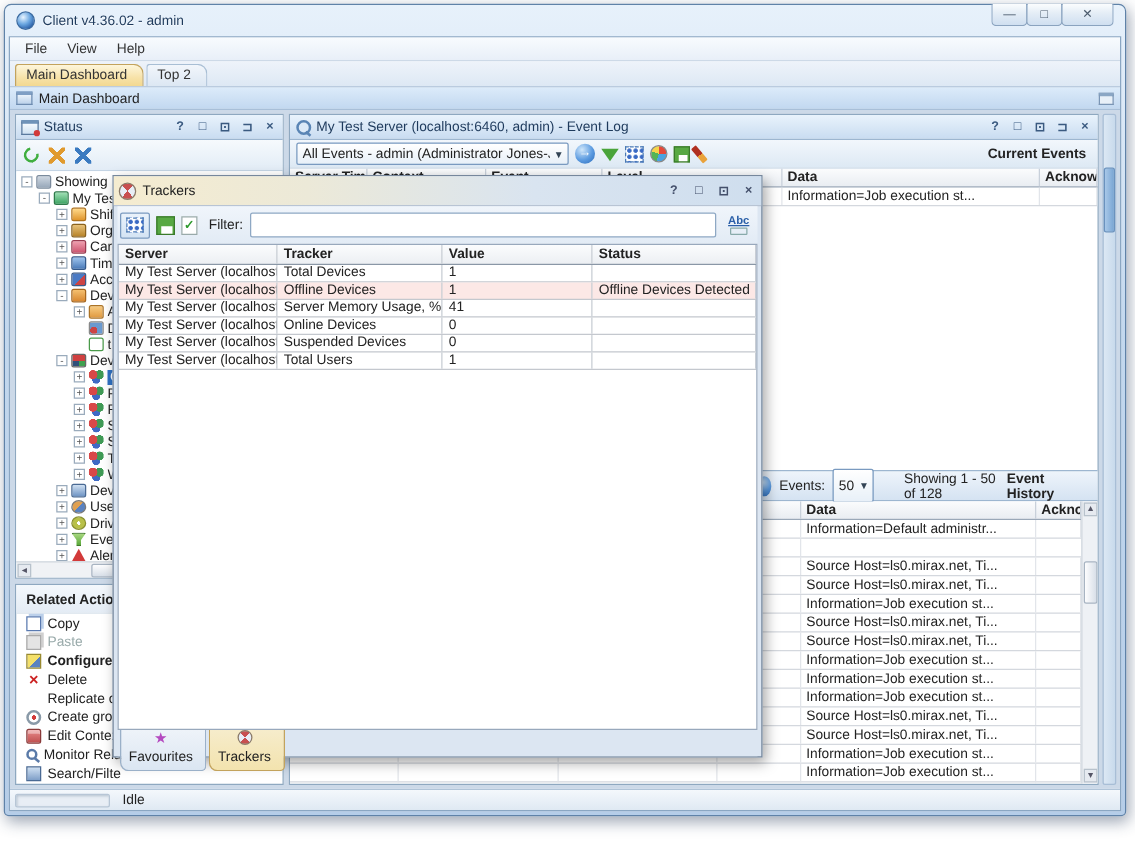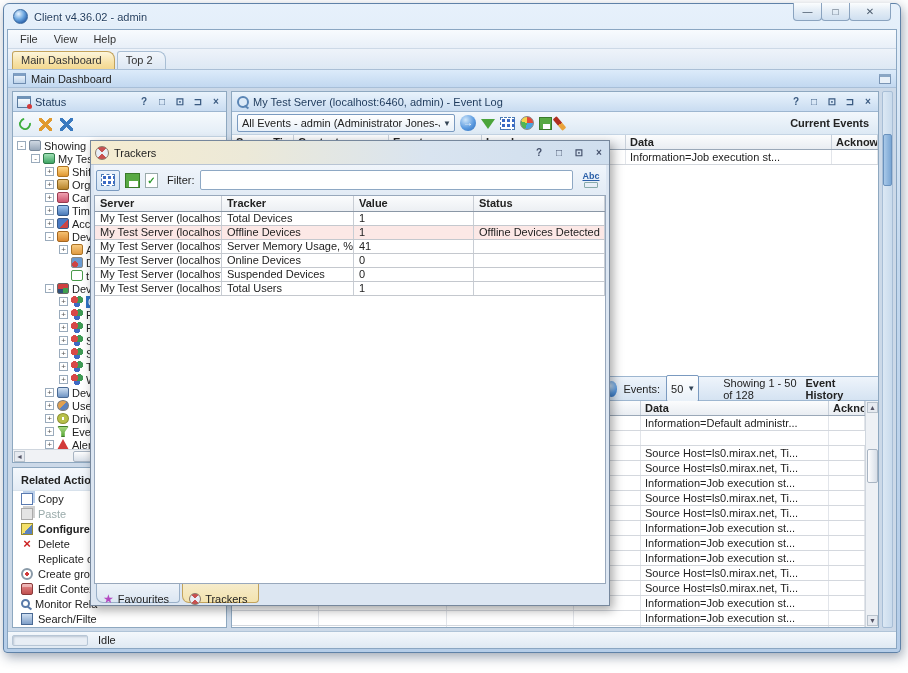--- a/index.html
+++ b/index.html
@@ -170,22 +170,22 @@
   .dlg-abc .abc-t { color:#2a5fa8; font-weight:bold; font-size:9px; text-decoration:underline; }
   .dlg-abc .abc-b { width:14px; height:6px; border:1px solid #8aa; margin:1px auto 0; border-radius:1px; }
   .dlg-table { flex:1; background:#fff; border:1px solid #98a8bc; overflow:hidden; display:flex; flex-direction:column; }
   .trk-grid { display:grid; grid-template-columns:127px 132px 120px 1fr; align-items:center; }
   .trk-head { height:16px; background:linear-gradient(#fbfcfd,#eceff3); border-bottom:1px solid #8a97a6; font-weight:bold; }
   .trk-head span, .trk-row span { padding:0 5px; border-right:1px solid #c8cdd4; height:100%; line-height:13px; overflow:hidden; white-space:nowrap; }
   .trk-head span { line-height:15px; }
   .trk-row { height:14px; border-bottom:1px solid #c4c8ce; }
   .trk-row.alert { background:#fce8e6; }
   .dlg-tabs { height:21px; display:flex; align-items:flex-start; gap:2px; padding:0 2px; background:#dce6f2; }
-  .dlg-tab { height:19px; display:flex; align-items:center; gap:4px; padding:12px 10px 0 6px; border:1px solid #9ab0c8; border-top:none;
-    border-radius:0 0 4px 7px; background:linear-gradient(#eef3f9,#dbe6f2); }
+  .dlg-tab { height:33px; display:flex; align-items:center; gap:4px; padding:0 10px 0 6px; border:1px solid #9ab0c8; border-top:none;
+    border-radius:0 0 4px 7px; background:linear-gradient(#eef3f9,#dbe6f2);flex-direction:column; }
   .dlg-tab.active { background:linear-gradient(#f6eccb,#f3e3ae); border-color:#c3a35c; }
 </style>
 </head>
 <body>
 
 <div class="window">
   <div class="titlebar">
     <span class="app-ico"></span>
     <span class="title">Client v4.36.02 - admin</span>
     <div class="winbtns">

